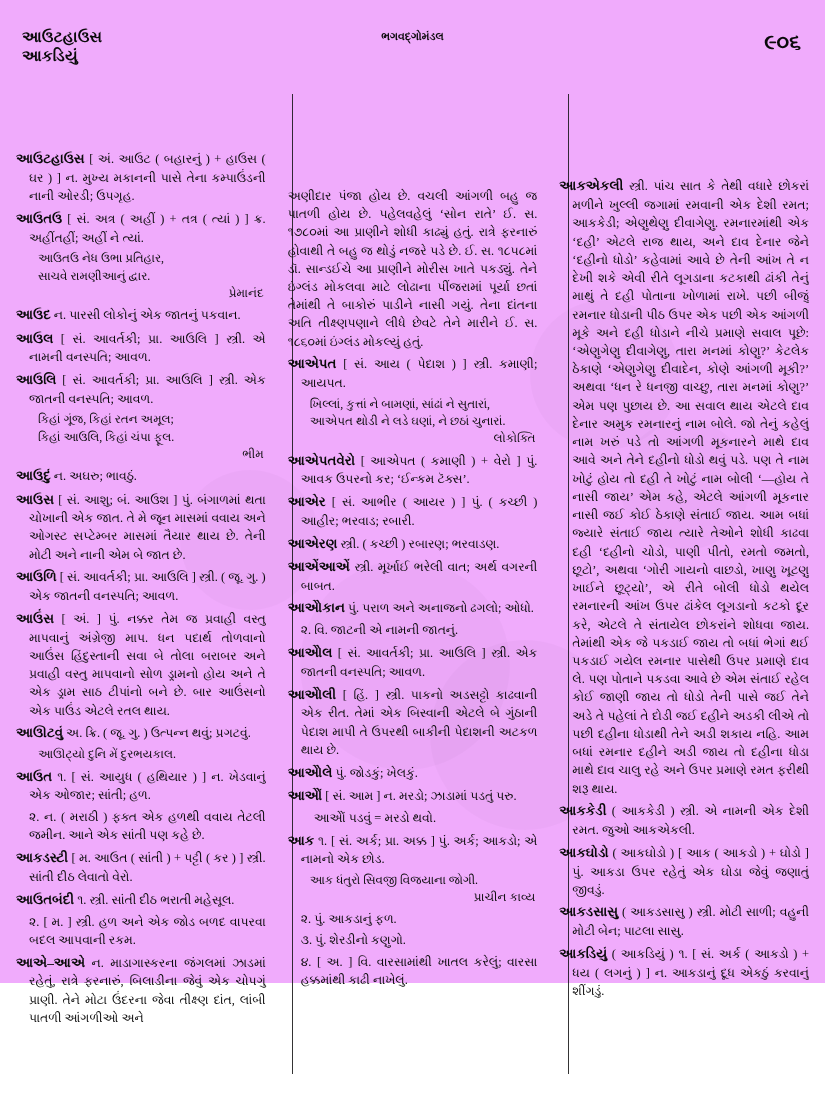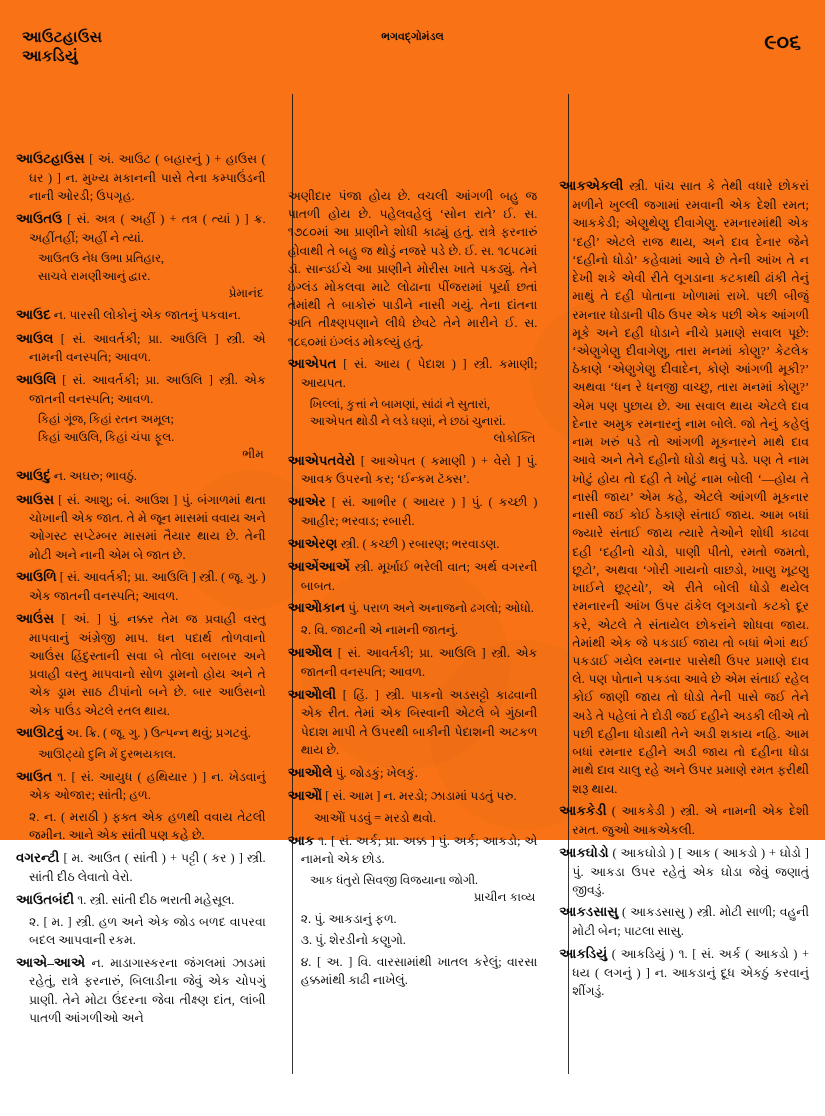--- a/index.html
+++ b/index.html
@@ -12,24 +12,24 @@
     width: 825px;
     height: 1116px;
     font-family: "Liberation Serif", "DejaVu Serif", serif;
     color: #0a0a0a;
     position: relative;
     overflow: hidden;
   }
   .page {
     position: relative;
     width: 825px;
-    height: 840px;
+    height: 983px;
     box-sizing: border-box;
     padding: 28px 16px 10px 16px;
-    background: #f97316;
+    background: #f0abfc;
   }
   
   .scan-blot {
     position: absolute;
     border-radius: 50%;
     background: rgba(0,0,0,0.020);
     pointer-events: none;
   }
   .b1 { left: 300px; top: 560px; width: 210px; height: 210px; }
   .b2 { left: 430px; top: 640px; width: 190px; height: 190px; }
@@ -184,21 +184,21 @@
         <p class="entry"><span class="hw">આઉદું</span><span> ન. અઘરુ; ભાવઠું.</span></p>
         <p class="entry"><span class="hw">આઉસ</span><span> [ સં. આશુ; બં. આઉશ ] પું. બંગાળમાં થતા ચોખાની એક જાત. તે મે જૂન માસમાં વવાય અને ઓગસ્ટ સપ્ટેમ્બર માસમાં તૈયાર થાય છે. તેની મોટી અને નાની એમ બે જાત છે.</span></p>
         <p class="entry"><span class="hw">આઉળિ</span><span> [ સં. આવર્તકી; પ્રા. આઉલિ ] સ્ત્રી. ( જૂ. ગુ. ) એક જાતની વનસ્પતિ; આવળ.</span></p>
         <p class="entry"><span class="hw">આઉંસ</span><span> [ અં. ] પું. નક્કર તેમ જ પ્રવાહી વસ્તુ માપવાનું અંગ્રેજી માપ. ધન પદાર્થ તોળવાનો આઉંસ હિંદુસ્તાની સવા બે તોલા બરાબર અને પ્રવાહી વસ્તુ માપવાનો સોળ ડ્રામનો હોય અને તે એક ડ્રામ સાઠ ટીપાંનો બને છે. બાર આઉંસનો એક પાઉંડ એટલે રતલ થાય.</span></p>
         <p class="entry"><span class="hw">આઊટવું</span><span> અ. ક્રિ. ( જૂ. ગુ. ) ઉત્પન્ન થવું; પ્રગટવું.</span></p>
         <div class="verse clearfix">
           <span class="vline">આઊટ્યો દુનિ મેં દુરભયકાલ.</span>
         </div>
         <p class="entry"><span class="hw">આઉત</span><span> ૧. [ સં. આયુધ ( હથિયાર ) ] ન. ખેડવાનું એક ઓજાર; સાંતી; હળ.</span></p>
         <p class="sub">૨. ન. ( મરાઠી ) ફક્ત એક હળથી વવાય તેટલી જમીન. આને એક સાંતી પણ કહે છે.</p>
-        <p class="entry"><span class="hw">વગરન્ટી</span><span> [ મ. આઉત ( સાંતી ) + પટ્ટી ( કર ) ] સ્ત્રી. સાંતી દીઠ લેવાતો વેરો.</span></p>
+        <p class="entry"><span class="hw">આકડસ્ટી</span><span> [ મ. આઉત ( સાંતી ) + પટ્ટી ( કર ) ] સ્ત્રી. સાંતી દીઠ લેવાતો વેરો.</span></p>
         <p class="entry"><span class="hw">આઉતબંદી</span><span> ૧. સ્ત્રી. સાંતી દીઠ ભરાતી મહેસૂલ.</span></p>
         <p class="sub">૨. [ મ. ] સ્ત્રી. હળ અને એક જોડ બળદ વાપરવા બદલ આપવાની રકમ.</p>
         <p class="entry"><span class="hw">આએ–આએ</span><span> ન. માડાગાસ્કરના જંગલમાં ઝાડમાં રહેતું, રાત્રે ફરનારું, બિલાડીના જેવું એક ચોપગું પ્રાણી. તેને મોટા ઉંદરના જેવા તીક્ષ્ણ દાંત, લાંબી પાતળી આંગળીઓ અને</span></p>
       </div>
     <div class="rule rule-1"></div>
     <div class="col col-2">
         <p class="cont">અણીદાર પંજા હોય છે. વચલી આંગળી બહુ જ પાતળી હોય છે. પહેલવહેલું ‘સોન રાતે’ ઈ. સ. ૧૭૮૦માં આ પ્રાણીને શોધી કાઢ્યું હતું. રાત્રે ફરનારું હોવાથી તે બહુ જ થોડું નજરે પડે છે. ઈ. સ. ૧૮૫૮માં ડૉ. સાન્ડઈચે આ પ્રાણીને મોરીસ ખાતે પકડ્યું. તેને ઇંગ્લંડ મોકલવા માટે લોઢાના પીંજરામાં પૂર્યા છતાં તેમાંથી તે બાકોરું પાડીને નાસી ગયું. તેના દાંતના અતિ તીક્ષ્ણપણાને લીધે છેવટે તેને મારીને ઈ. સ. ૧૮૬૦માં ઇંગ્લંડ મોકલ્યું હતું.</p>
         <p class="entry"><span class="hw">આએપત</span><span> [ સં. આય ( પેદાશ ) ] સ્ત્રી. કમાણી; આયપત.</span></p>
         <div class="verse clearfix">
           <span class="vline">ખિલ્લાં, કુત્તાં ને બામણાં, સાંઢાં ને સુતારાં,</span>

